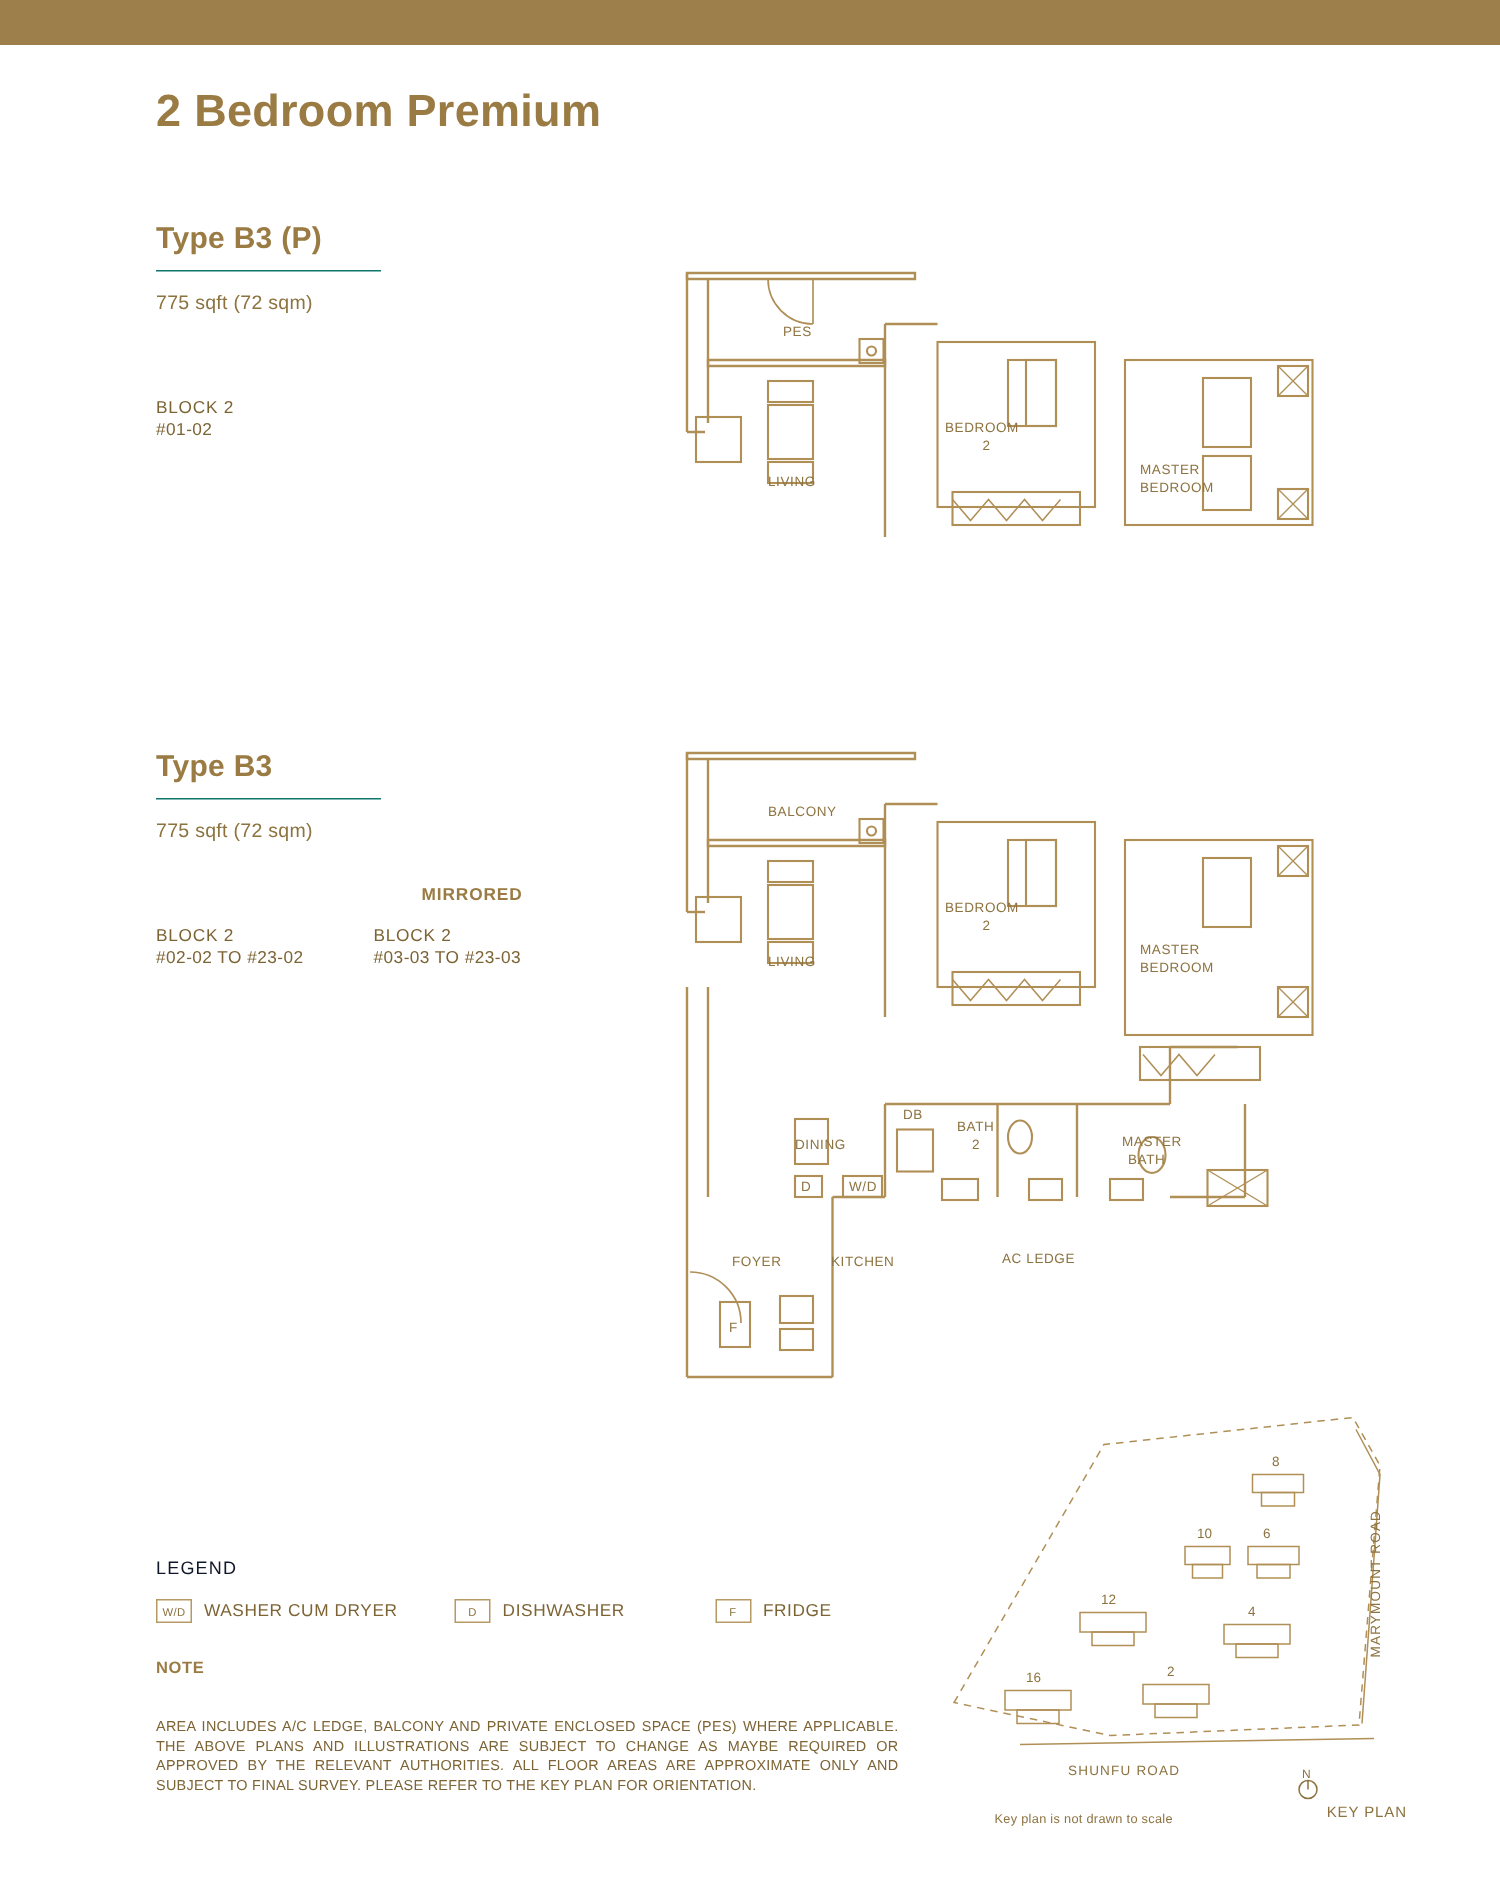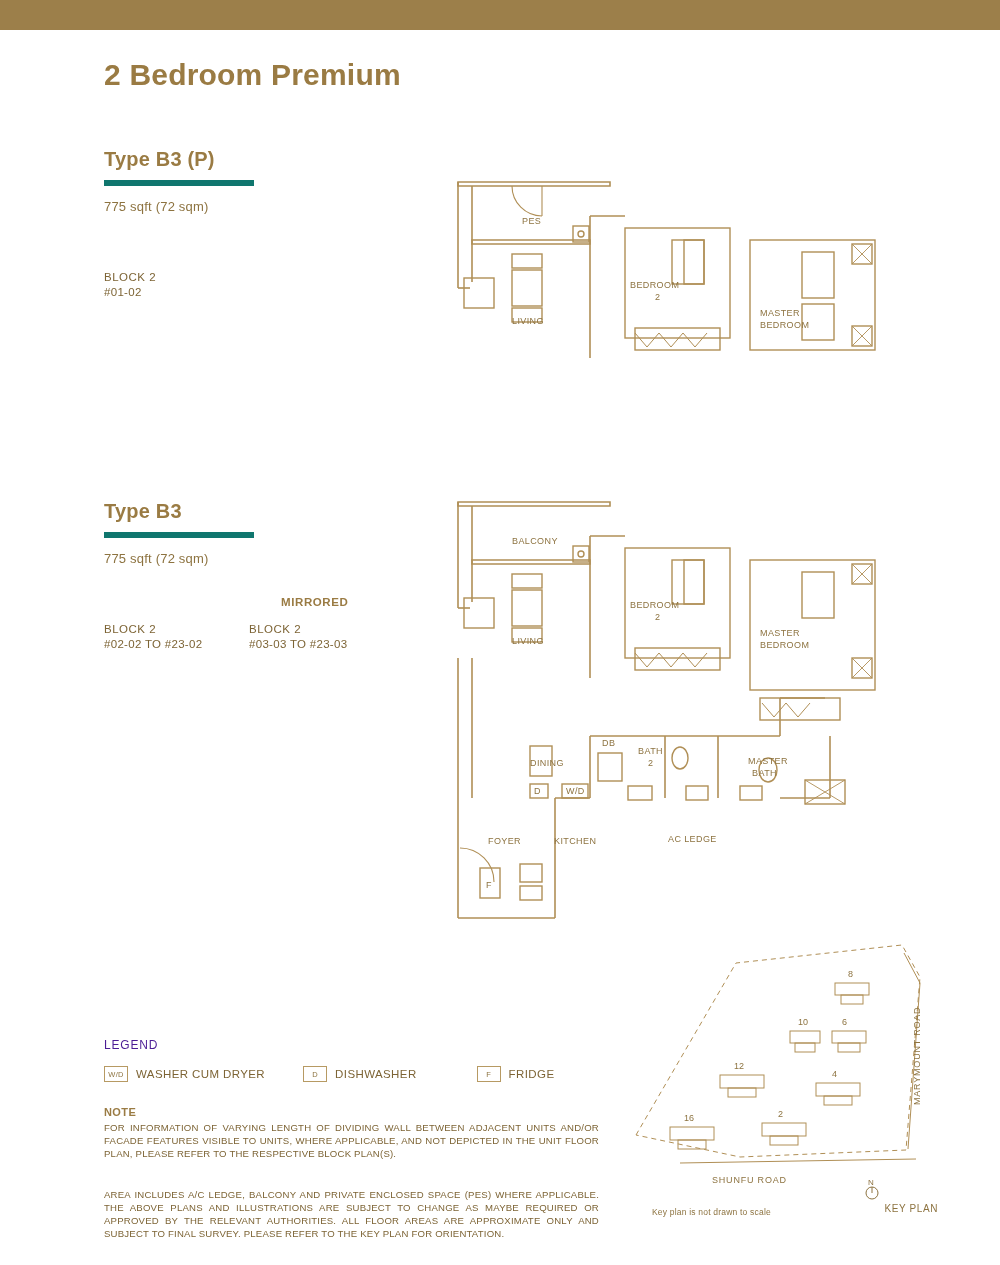--- a/index.html
+++ b/index.html
@@ -18,42 +18,42 @@
   .page-title{
     position:absolute;left:104px;top:58px;
     font-size:30px;font-weight:bold;color:#9a7b43;
     letter-spacing:.2px;
   }
 
   
   .unit{position:absolute;left:104px;}
   .unit .type{
     font-size:20px;font-weight:bold;color:#9a7b43;
-    padding-bottom:9px;border-bottom:6px solid #0f766e;
+    padding-bottom:9px;border-bottom:1px solid #0f766e;
     width:150px;letter-spacing:.2px;
   }
   .unit .area{
     margin-top:13px;font-size:13px;color:#8d7340;letter-spacing:.2px;
   }
   .cols{display:flex;margin-top:30px;}
   .col{width:145px;}
   .col .mirrored{
     font-size:11.5px;font-weight:bold;color:#9a7b43;letter-spacing:.6px;
     margin-bottom:13px;height:14px;padding-left:32px;
   }
   .col .blk{font-size:11.5px;font-weight:normal;color:#7d6435;letter-spacing:.5px;}
   .col .units{font-size:11.5px;color:#7d6435;margin-top:3px;letter-spacing:.3px;}
 
   
   .plan{position:absolute;}
   .plan svg{display:block;}
 
   
   .legend{position:absolute;left:104px;top:1038px;width:520px;}
-  .legend-title{font-size:12px;color:#4c1d95;letter-spacing:.8px;}
+  .legend-title{font-size:12px;color:#0f172a;letter-spacing:.8px;}
   .legend-row{display:flex;align-items:center;margin-top:14px;}
   .legend-item{display:flex;align-items:center;}
   .legend-box{
     border:1px solid #b79a63;color:#8d7340;
     font-size:7.5px;height:14px;min-width:22px;
     display:flex;align-items:center;justify-content:center;
     margin-right:8px;letter-spacing:.3px;
   }
   .legend-label{font-size:11.5px;color:#7d6435;letter-spacing:.4px;}
   .sp1{width:38px;}
@@ -64,21 +64,21 @@
   .note-title{font-size:11px;font-weight:bold;color:#9a7b43;letter-spacing:.4px;}
   .note p{
     margin:4px 0 0 0;font-size:9.6px;line-height:1.35;color:#7d6435;
     text-align:justify;letter-spacing:.2px;
   }
   .note p.second{margin-top:28px;}
 
   
   .keyplan{position:absolute;left:620px;top:935px;width:330px;height:300px;}
   .keyplan .kp-caption{
-    position:absolute;left:16px;top:272px;font-size:8.5px;color:#8d7340;
+    position:absolute;left:27px;top:272px;font-size:8.5px;color:#8d7340;
     letter-spacing:.2px;
     padding-left:16px;
   }
   .keyplan .kp-label{
     position:absolute;right:12px;top:268px;font-size:10px;color:#8d7340;
     letter-spacing:.6px;
   }
 </style>
 </head>
 <body>
@@ -276,21 +276,20 @@
     <div class="sp2"></div>
     <div class="legend-item">
       <div class="legend-box">F</div>
       <div class="legend-label">FRIDGE</div>
     </div>
   </div>
 </div>
 
 <div class="note">
   <div class="note-title">NOTE</div>
-  <p>FOR INFORMATION OF VARYING LENGTH OF DIVIDING WALL BETWEEN ADJACENT UNITS AND/OR FACADE FEATURES VISIBLE TO UNITS, WHERE APPLICABLE, AND NOT DEPICTED IN THE UNIT FLOOR PLAN, PLEASE REFER TO THE RESPECTIVE BLOCK PLAN(S).</p>
   <p class="second">AREA INCLUDES A/C LEDGE, BALCONY AND PRIVATE ENCLOSED SPACE (PES) WHERE APPLICABLE. THE ABOVE PLANS AND ILLUSTRATIONS ARE SUBJECT TO CHANGE AS MAYBE REQUIRED OR APPROVED BY THE RELEVANT AUTHORITIES. ALL FLOOR AREAS ARE APPROXIMATE ONLY AND SUBJECT TO FINAL SURVEY. PLEASE REFER TO THE KEY PLAN FOR ORIENTATION.</p>
 </div>
 
 <div class="keyplan">
 <svg width="330" height="270" viewBox="0 0 330 270" xmlns="http://www.w3.org/2000/svg">
 
   <path d="M16 200 L116 28 L282 10 L300 42 L286 215 L120 222 Z" fill="none" stroke="#b08f56" stroke-width="1" stroke-dasharray="5 4"></path>
 
   <path d="M284 18 L300 48 L288 214" fill="none" stroke="#b08f56" stroke-width="1"></path>
 

